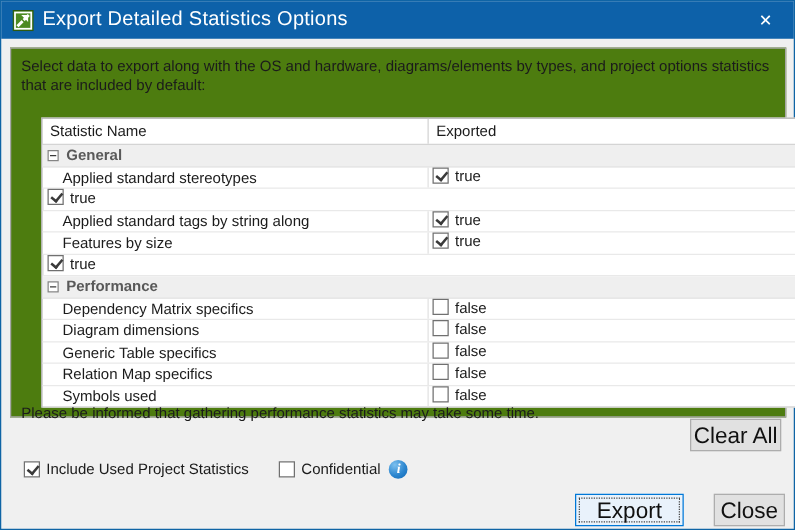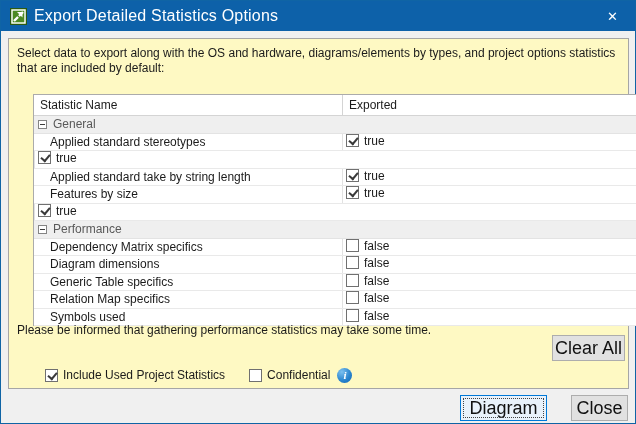--- a/index.html
+++ b/index.html
@@ -12,34 +12,34 @@
   
   .titlebar { position:absolute; left:0; top:0; width:634px; height:30px;
               background:#0d61a9; display:flex; align-items:center; }
   .app-icon { width:17px; height:17px; margin-left:9px; display:block; }
   .title-text { color:#ffffff; font-size:16px; margin-left:7px; letter-spacing:.2px; }
   .close-btn { position:absolute; right:0; top:0; width:45px; height:30px;
                display:flex; align-items:center; justify-content:center;
                color:#ffffff; font-size:13px; cursor:default; }
 
   
-  .panel { position:absolute; left:7px; top:37px; width:621px; height:351px;
-           background:#fef9c3; border:1px solid #a6a6a6; }
+  .panel { position:absolute; left:7px; top:37px; width:621px; height:296px;
+           background:#4d7c0f; border:1px solid #a6a6a6; }
   .description { position:absolute; left:8px; top:7px; width:602px; line-height:15px; }
 
   
   .stat-table { position:absolute; left:24px; top:55px; width:608px; height:232px;
                 background:#ffffff; border:1px solid #ababab; display:flex; flex-direction:column; }
   .thead { display:flex; height:21px; flex:none; border-bottom:1px solid #d4d4d4; }
   .th-name { width:308px; padding-left:6px; display:flex; align-items:center; }
   .th-exported { flex:1; padding-left:6px; display:flex; align-items:center; border-left:1px solid #d4d4d4; }
   .rows { flex:1; display:flex; flex-direction:column; }
   .row { display:flex; height:17.5px; flex:none; align-items:center; border-bottom:1px solid #e9e9e9; }
   .row.group-row { background:#efefef; padding-left:4px; border-bottom:1px solid #e3e3e3; }
-  .group-label { font-weight:normal; color:#595959; margin-left:6px; }
+  .group-label { font-weight:bold; color:#595959; margin-left:6px; }
   .expander { width:9px; height:9px; border:1px solid #848484; background:#ffffff;
               position:relative; flex:none; }
   .expander::after { content:""; position:absolute; left:1px; top:3px; width:5px; height:1px;
                      background:#3c3c3c; }
   .cell-name { width:308px; padding-left:16px; overflow:hidden; white-space:nowrap; }
   .cell-value { flex:1; border-left:1px solid #e2e2e2; display:flex; 
                 padding-left:3px; align-self:stretch; }
 
   
   .cb { width:13px; height:13px; background:#ffffff; border:1px solid #707070;
@@ -49,21 +49,21 @@
         transform:rotate(-50deg); }
   .cb-label { margin-left:5px; }
 
   
   .note { position:absolute; left:8px; top:284px; width:530px; }
   .btn { background:#e1e1e1; border:1px solid #adadad; font-family:"Liberation Sans",sans-serif;
          font-size:18px; color:#111; display:flex; align-items:center; justify-content:center; }
   .clear-all { position:absolute; left:543px; top:296px; width:73px; height:26px; }
 
   
-  .options-row { position:absolute; left:10px; top:328px; height:16px; display:flex; align-items:center;margin-left:26px; }
+  .options-row { position:absolute; left:10px; top:328px; height:16px; display:flex; align-items:center; }
   .opt { display:flex; align-items:center; }
   .opt + .opt { margin-left:24px; }
   .info-icon { width:15px; height:15px; margin-left:7px; border-radius:50%;
                background:radial-gradient(circle at 32% 26%, #7cc0ef 0%, #2c86cf 55%, #0f66b4 100%);
                color:#ffffff; font:italic bold 11px "Liberation Serif", serif;
                display:flex; align-items:center; justify-content:center; }
 
   
   .export-btn { position:absolute; left:459px; top:394px; width:87px; height:26px;
                 background:#e9f2fb; border:1px solid #0078d7;
@@ -108,21 +108,21 @@
               <div class="cb-label">true</div>
             </div>
           </div>
           <div class="row">
             <div class="cell-value">
               <div class="cb checked"></div>
               <div class="cb-label">true</div>
             </div>
           </div>
           <div class="row">
-            <div class="cell-name">Applied standard take by string length</div>
+            <div class="cell-name">Applied standard tags by string along</div>
             <div class="cell-value">
               <div class="cb checked"></div>
               <div class="cb-label">true</div>
             </div>
           </div>
           <div class="row">
             <div class="cell-name">Features by size</div>
             <div class="cell-value">
               <div class="cb checked"></div>
               <div class="cb-label">true</div>
@@ -187,16 +187,16 @@
       </div>
       <div class="opt">
         <span class="cb"></span>
         <span class="cb-label">Confidential</span>
         <span class="info-icon">i</span>
       </div>
     </div>
 
   </div>
 
-  <button class="btn export-btn">Diagram</button>
+  <button class="btn export-btn">Export</button>
   <button class="btn close-btn2">Close</button>
 
 </div>
 
 </body></html>

